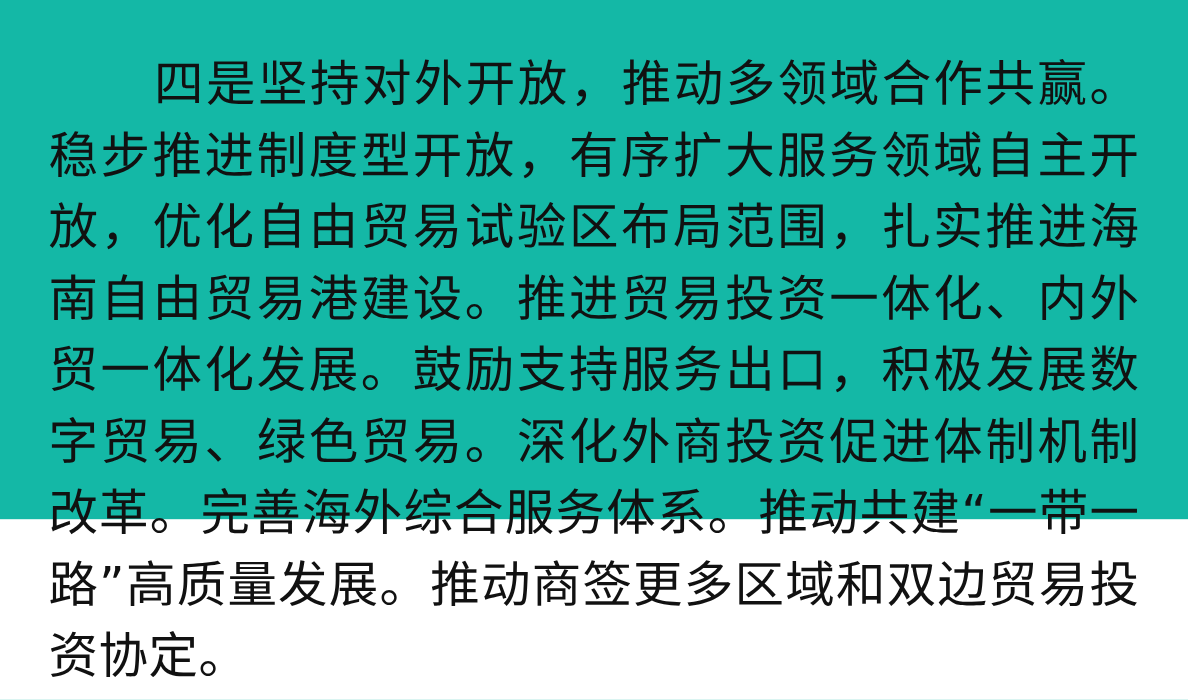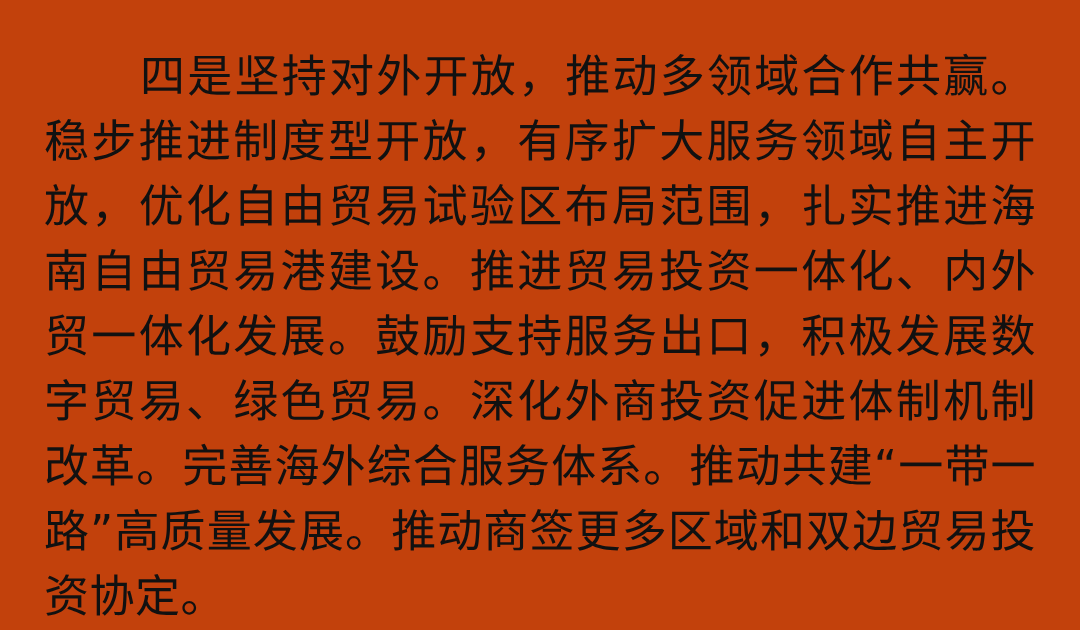--- a/index.html
+++ b/index.html
@@ -9,23 +9,23 @@
     background: #ffffff;
   }
   body {
     width: 1080px;
     height: 636px;
     overflow: hidden;
     font-family: "Liberation Sans", "DejaVu Sans", sans-serif;
   }
   .page {
     width: 1080px;
-    height: 630px;
+    height: 472px;
     box-sizing: border-box;
-    background: #c2410c;
+    background: #14b8a6;
     display: flex;
     align-items: flex-start;
     justify-content: center;
   }
   .doc-body {
     width: 1000px;
     margin-top: 44px;
     box-sizing: border-box;
     padding: 0 4px;
   }

